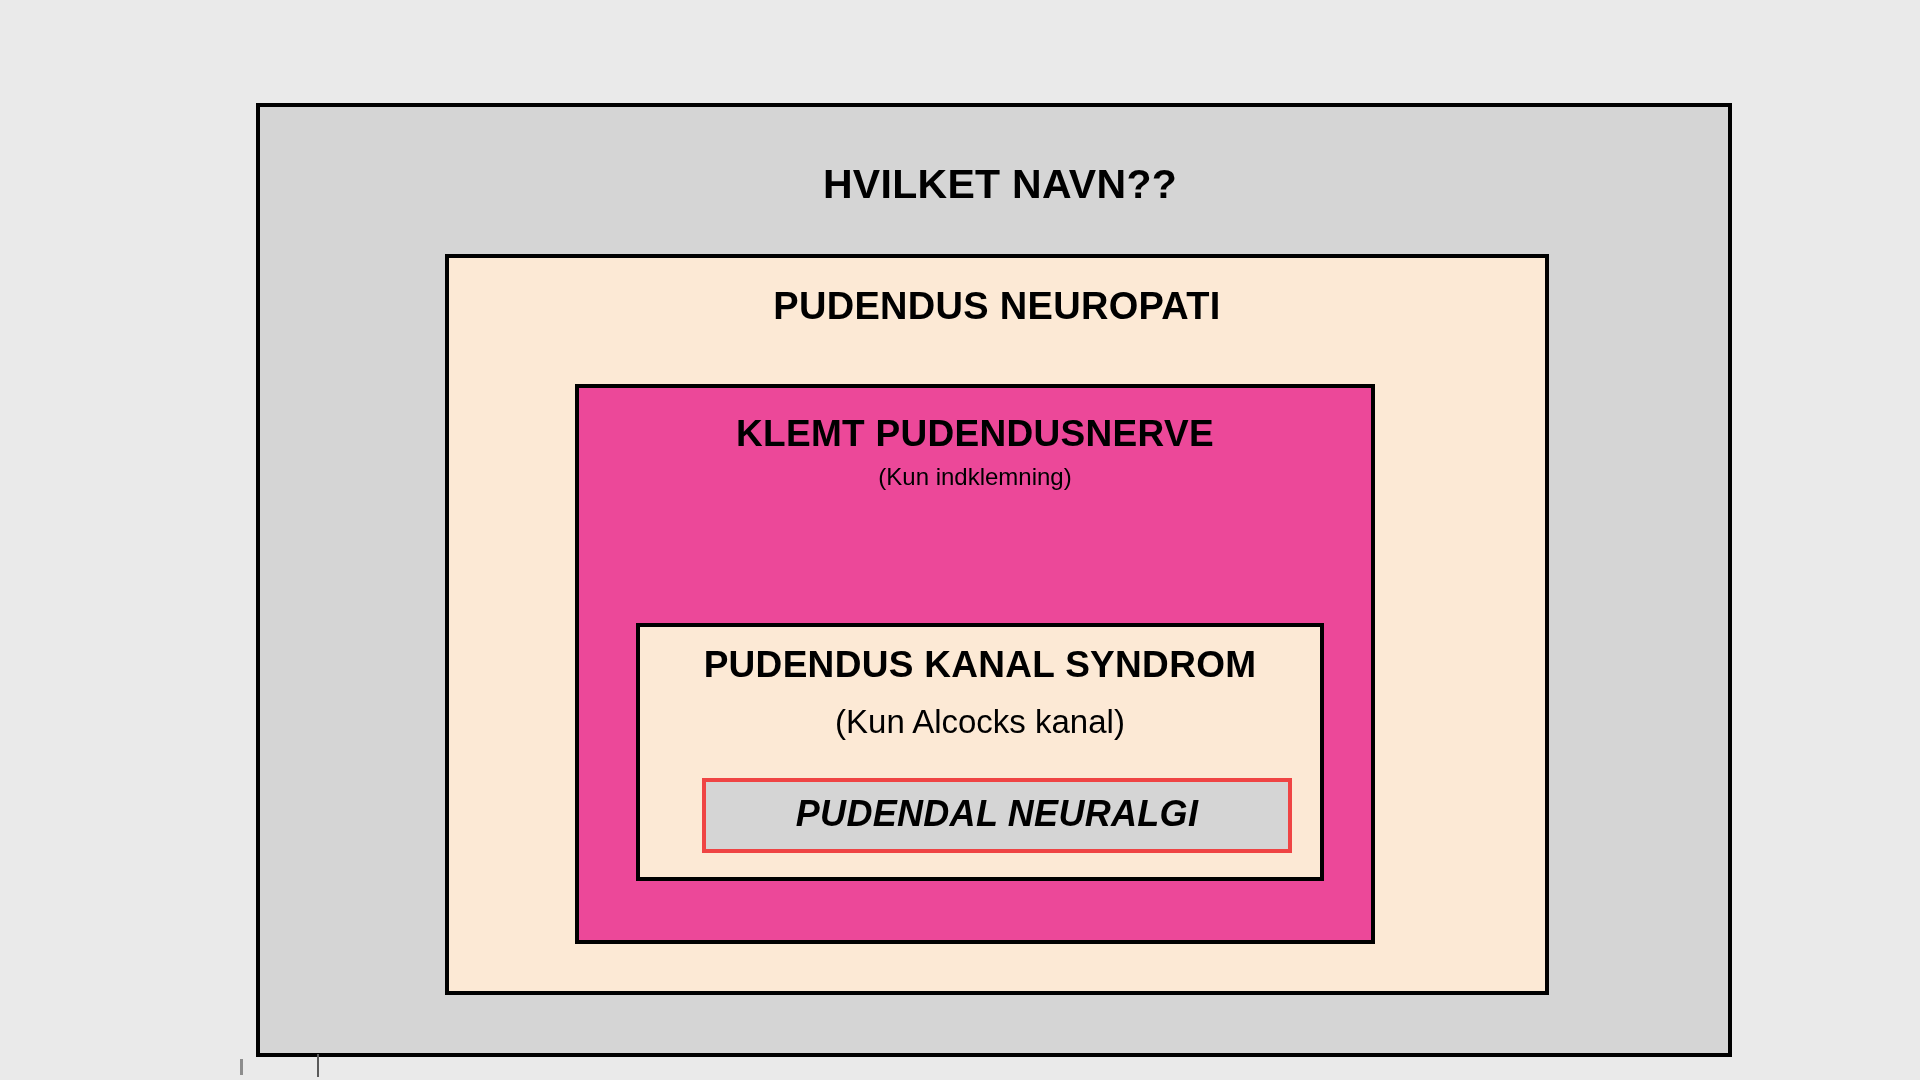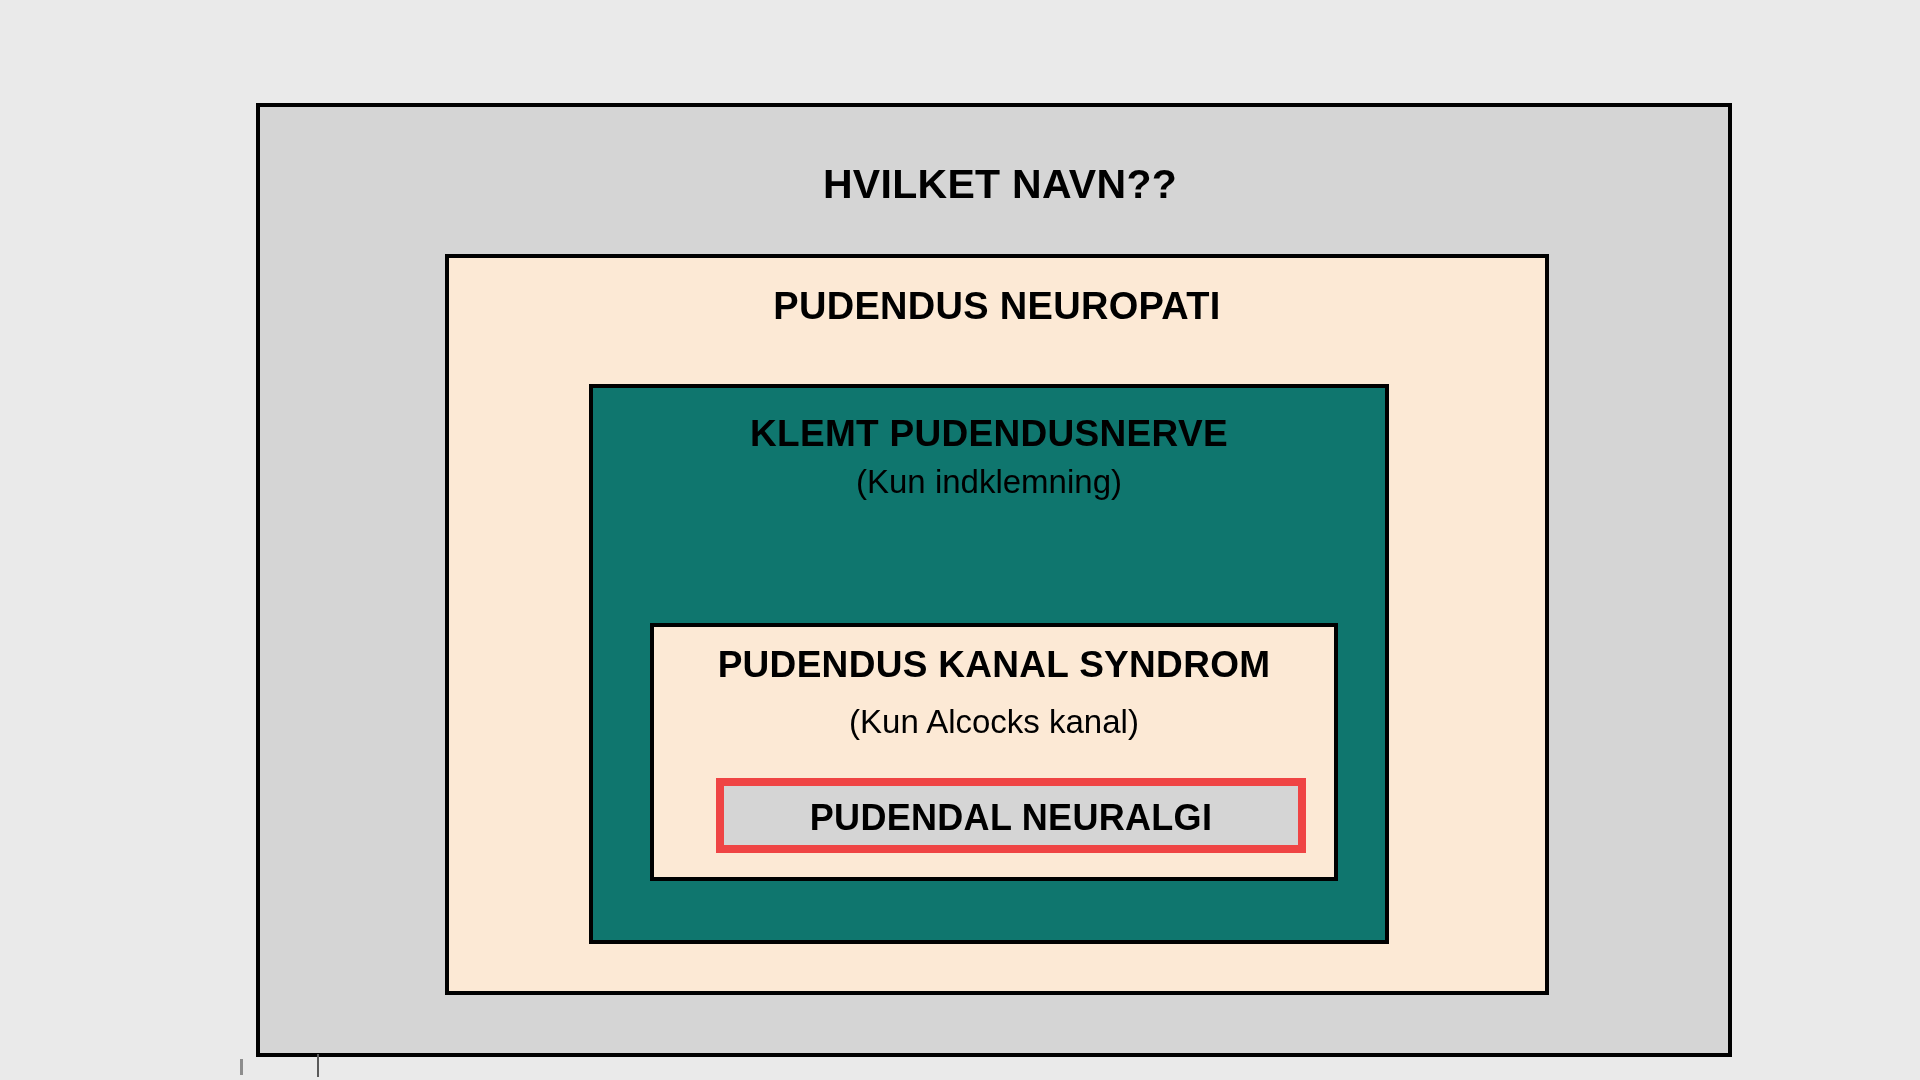--- a/index.html
+++ b/index.html
@@ -50,39 +50,39 @@
   .level2 > .box-title {
     margin-top: 27px;
     font-size: 38px;
     font-weight: bold;
     letter-spacing: 0.3px;
   }
 
   
   .level3 {
     position: absolute;
-    left: 140px;
+    left: 126px;
     top: 126px;
     width: 800px;
     height: 560px;
-    background: #0f766e;
+    background: #ec4899;
     border: 4px solid #000000;
     box-sizing: border-box;
   }
 
   .level3 > .box-title {
     margin-top: 25px;
     font-size: 37px;
     font-weight: bold;
     letter-spacing: 0.3px;
   }
 
   .level3 > .box-subtitle {
     margin-top: 10px;
-    font-size: 33px;
+    font-size: 24px;
     font-weight: normal;
   }
 
   
   .level4 {
     position: absolute;
     left: 57px;
     top: 235px;
     width: 688px;
     height: 258px;
@@ -105,22 +105,23 @@
   }
 
   
   .level5 {
     position: absolute;
     left: 62px;
     top: 151px;
     width: 590px;
     height: 75px;
     background: #d5d5d5;
-    border: 8px solid #ef4444;
+    border: 4px solid #ef4444;
     box-sizing: border-box;
+    font-style: italic;
   }
 
   .level5 > .box-title {
     margin-top: 12px;
     font-size: 36px;
     font-weight: bold;
     letter-spacing: 0.3px;
   }
 
   .box-title, .box-subtitle {

